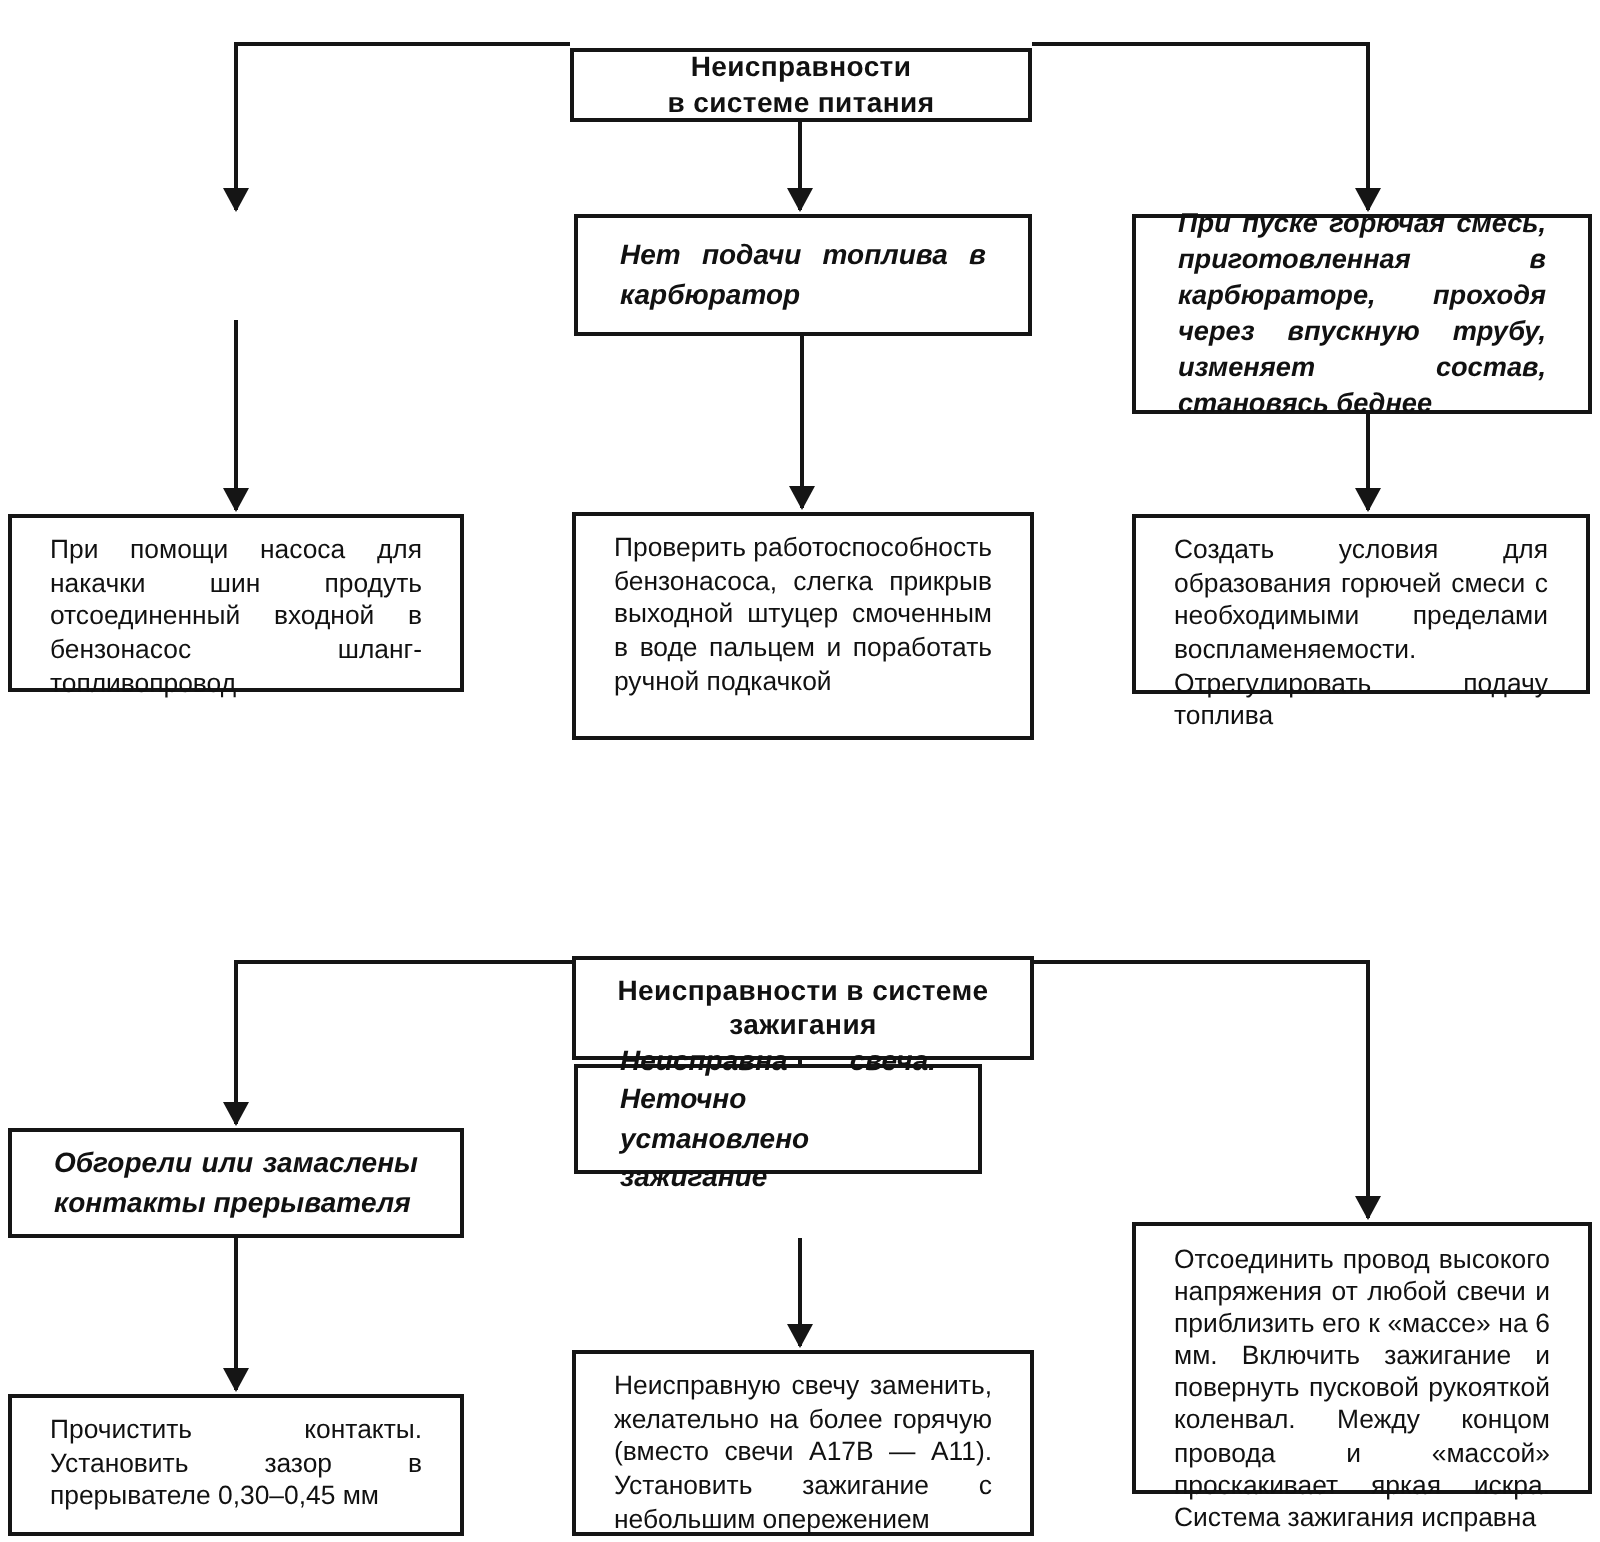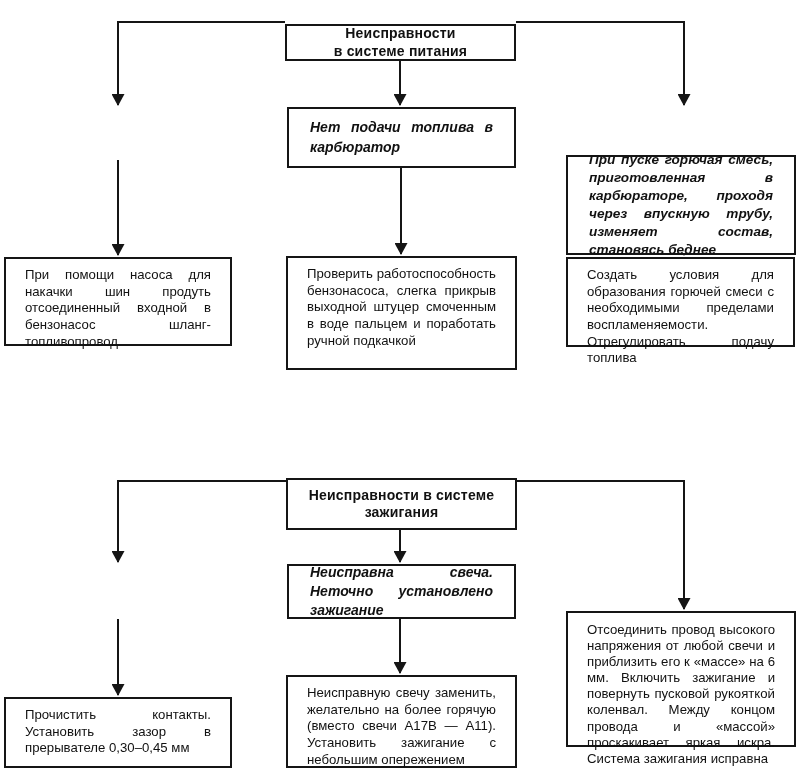--- a/index.html
+++ b/index.html
@@ -94,43 +94,46 @@
   <div class="box title-box" style="left:285px; top:4px; width:231px; height:37px;">
     <span class="txt">Неисправности
 в системе питания</span>
   </div>
 
 
   <div class="box cause-box" style="left:287px; top:107px; width:229px; height:61px;">
     <span class="txt">Нет подачи топлива в карбюратор</span>
   </div>
 
-  <div class="box cause-box tall" style="left:566px; top:107px; width:230px; height:100px;margin-top:48px;">
+  <div class="box cause-box tall" style="left:566px; top:107px; width:230px; height:100px;">
     <span class="txt">При пуске горючая смесь, приготовленная в карбюраторе, проходя через впускную трубу, изменяет состав, становясь беднее</span>
   </div>
 
   <div class="box remedy-box" style="left:4px; top:257px; width:228px; height:89px;">
     <span class="txt">При помощи насоса для накачки шин продуть отсоединенный входной в бензонасос шланг-топливопровод</span>
   </div>
 
   <div class="box remedy-box" style="left:286px; top:256px; width:231px; height:114px;">
     <span class="txt">Проверить работоспособность бензонасоса, слегка прикрыв выходной штуцер смоченным в воде пальцем и поработать ручной подкачкой</span>
   </div>
 
   <div class="box title-box" style="left:286px; top:458px; width:231px; height:52px;">
     <span class="txt">Неисправности в системе
 зажигания</span>
   </div>
 
   <div class="box remedy-box" style="left:566px; top:257px; width:229px; height:90px;">
     <span class="txt">Создать условия для образования горючей смеси с необходимыми пределами воспламеняемости. Отрегулировать подачу топлива</span>
   </div>
 
+  <div class="box cause-box" style="left:4px; top:564px; width:228px; height:55px;">
+    <span class="txt">Обгорели или замаслены контакты прерывателя</span>
+  </div>
 
-  <div class="box cause-box" style="left:287px; top:564px; width:229px; height:55px;align-items:center;">
+  <div class="box cause-box" style="left:287px; top:532px; width:204px; height:55px;align-items:center;">
     <span class="txt">Неисправна свеча. Неточно установлено зажигание</span>
   </div>
 
   <div class="box remedy-box tall" style="left:566px; top:611px; width:230px; height:136px;">
     <span class="txt">Отсоединить провод высокого напряжения от любой свечи и приблизить его к «массе» на 6 мм. Включить зажигание и повернуть пусковой рукояткой коленвал. Между концом провода и «массой» проскакивает яркая искра. Система зажигания исправна</span>
   </div>
 
   <div class="box remedy-box" style="left:4px; top:697px; width:228px; height:71px;">
     <span class="txt">Прочистить контакты. Установить зазор в прерывателе 0,30–0,45 мм</span>
   </div>

